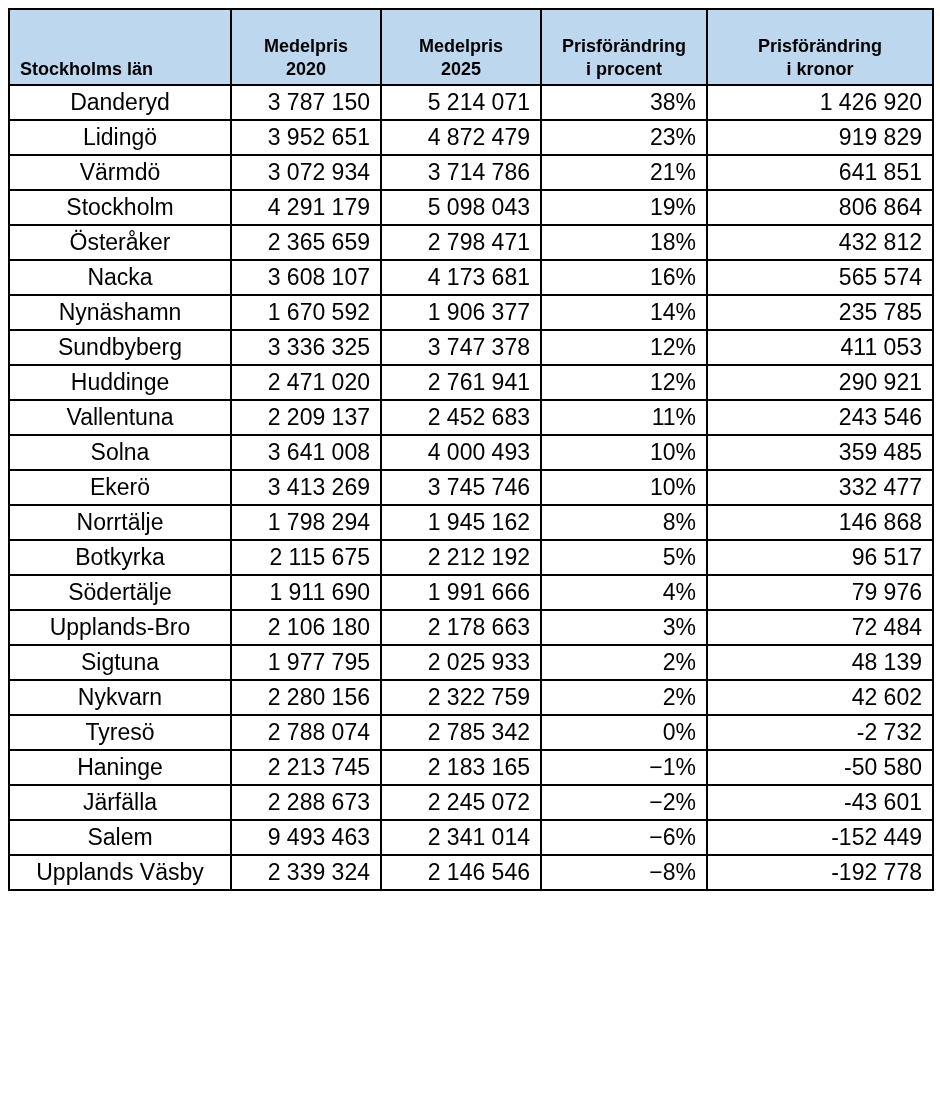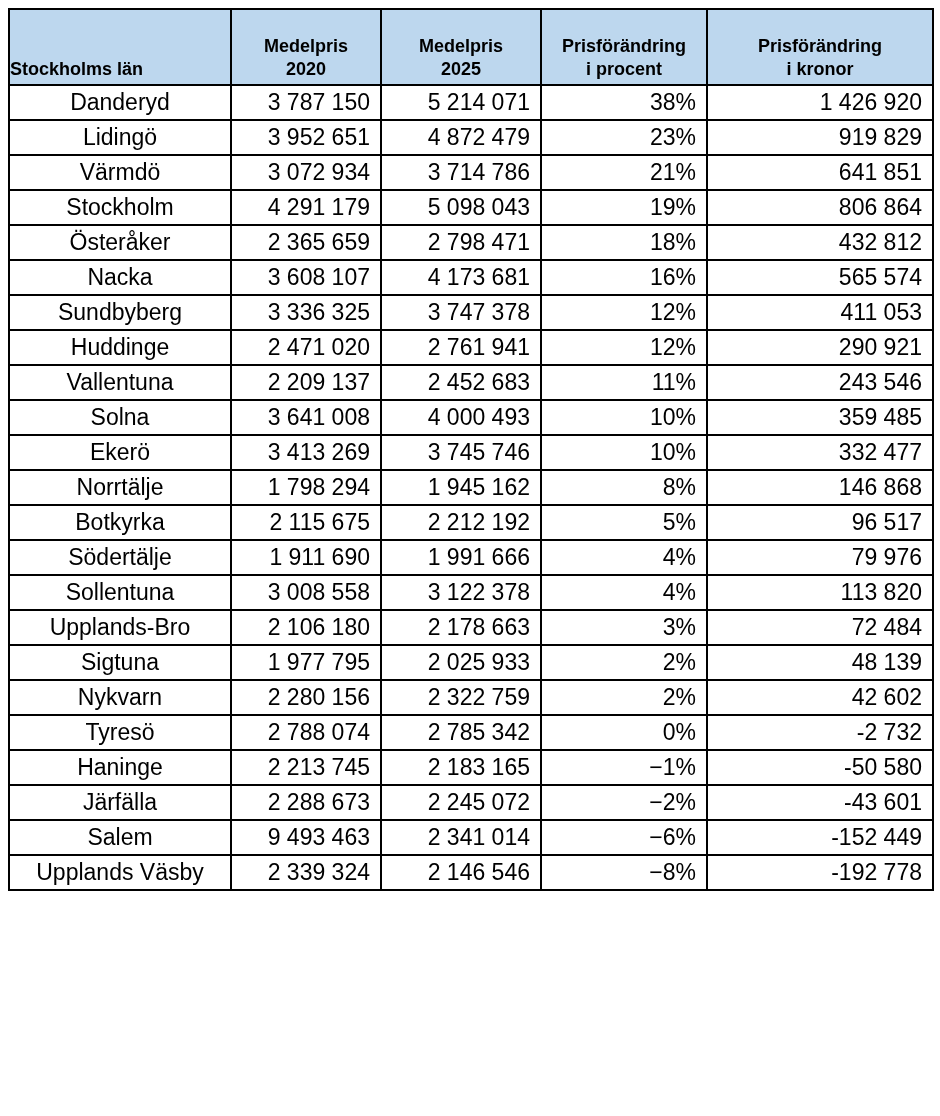--- a/index.html
+++ b/index.html
@@ -30,21 +30,21 @@
     font-size: 18px;
     line-height: 1.25;
     text-align: center;
     vertical-align: bottom;
     white-space: pre-line;
     padding: 6px 8px 4px 8px;
     height: 76px;
   }
   th.col-name {
     text-align: left;
-    padding-left: 0;
+    padding-left: 10px;
   }
   td {
     font-size: 23px;
     padding: 0 10px;
     height: 35px;
   }
   td.t-left  { text-align: center; }
   td.t-right { text-align: right; }
   col.c0 { width: 222px; }
   col.c1 { width: 150px; }
@@ -114,20 +114,27 @@
           <td class="t-right">432 812</td>
         </tr>
         <tr>
           <td class="t-left">Nacka</td>
           <td class="t-right">3 608 107</td>
           <td class="t-right">4 173 681</td>
           <td class="t-right">16%</td>
           <td class="t-right">565 574</td>
         </tr>
         <tr>
+          <td class="t-left">Nynäshamn</td>
+          <td class="t-right">1 670 592</td>
+          <td class="t-right">1 906 377</td>
+          <td class="t-right">14%</td>
+          <td class="t-right">235 785</td>
+        </tr>
+        <tr>
           <td class="t-left">Sundbyberg</td>
           <td class="t-right">3 336 325</td>
           <td class="t-right">3 747 378</td>
           <td class="t-right">12%</td>
           <td class="t-right">411 053</td>
         </tr>
         <tr>
           <td class="t-left">Huddinge</td>
           <td class="t-right">2 471 020</td>
           <td class="t-right">2 761 941</td>
@@ -170,27 +177,20 @@
           <td class="t-right">96 517</td>
         </tr>
         <tr>
           <td class="t-left">Södertälje</td>
           <td class="t-right">1 911 690</td>
           <td class="t-right">1 991 666</td>
           <td class="t-right">4%</td>
           <td class="t-right">79 976</td>
         </tr>
         <tr>
-          <td class="t-left">Sollentuna</td>
-          <td class="t-right">3 008 558</td>
-          <td class="t-right">3 122 378</td>
-          <td class="t-right">4%</td>
-          <td class="t-right">113 820</td>
-        </tr>
-        <tr>
           <td class="t-left">Upplands-Bro</td>
           <td class="t-right">2 106 180</td>
           <td class="t-right">2 178 663</td>
           <td class="t-right">3%</td>
           <td class="t-right">72 484</td>
         </tr>
         <tr>
           <td class="t-left">Sigtuna</td>
           <td class="t-right">1 977 795</td>
           <td class="t-right">2 025 933</td>

